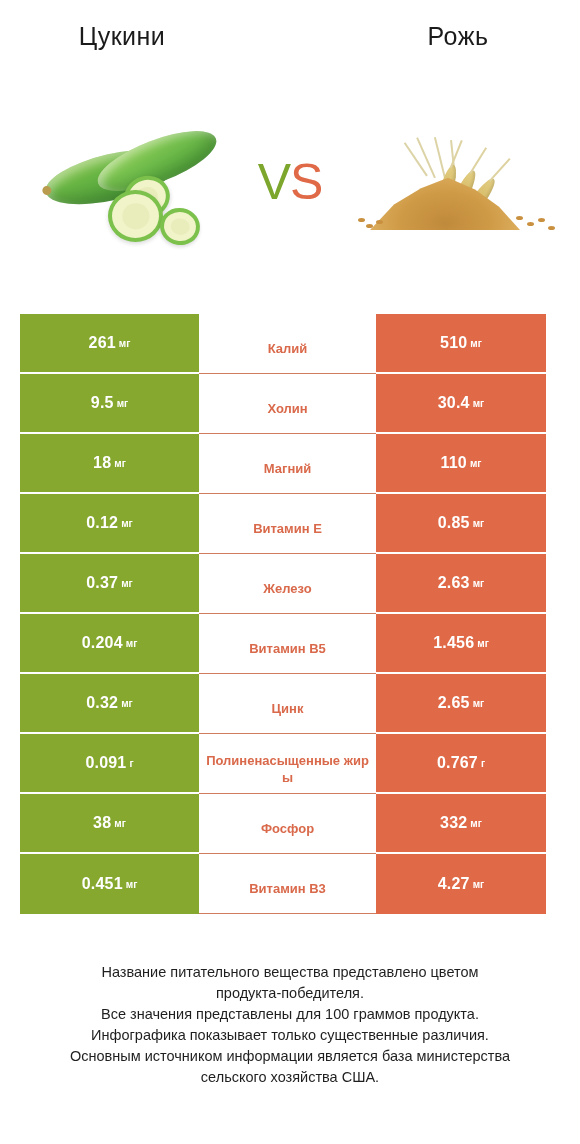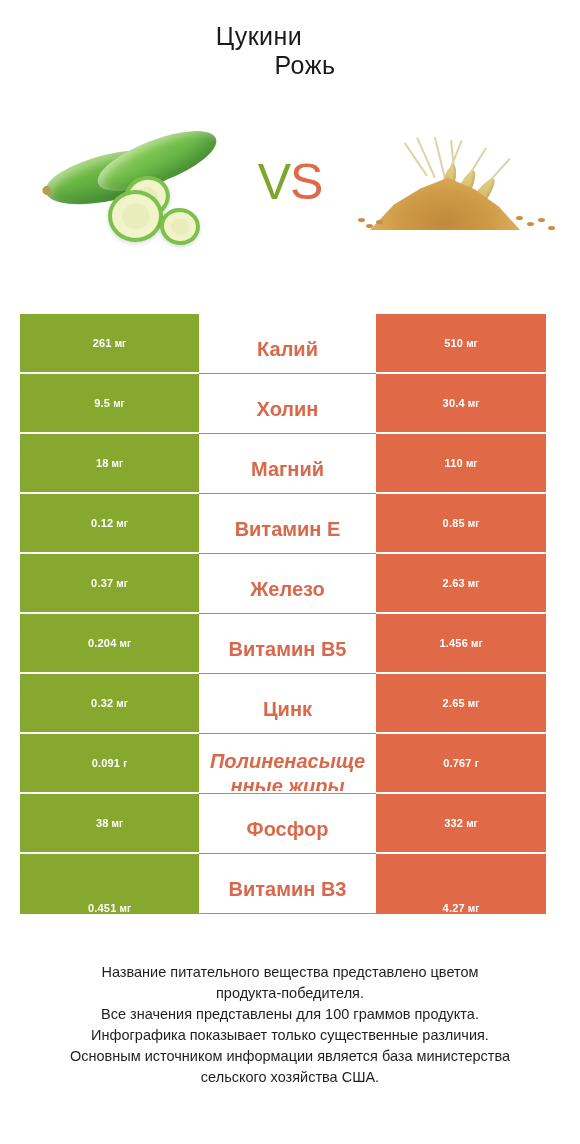--- a/index.html
+++ b/index.html
@@ -20,21 +20,20 @@
   }
 
   
   .titles {
     position: absolute;
     top: 22px;
     left: 0;
     width: 580px;
     height: 40px;
     display: flex;
-    flex-direction: column;
   }
   .title {
     flex: 1;
     text-align: center;
     font-size: 25px;
     font-weight: 400;
     letter-spacing: 0.5px;
     color: #1b1b1b;
     font-family: "Liberation Sans", sans-serif;
   }
@@ -193,49 +192,48 @@
     border-bottom: 1px solid #cf7d5c;
     padding: 0 6px;
   }
   .cell-right {
     width: 170px;
     background: #e06a47;
     color: #ffffff;
     border-bottom: 2px solid #ffffff;
   }
   .row:last-child .cell-left,
-  .row:last-child .cell-right { border-bottom: none; align-items: flex-end; }
+  .row:last-child .cell-right { border-bottom: none; }
   .row:last-child .cell-mid   { border-bottom: 1px solid #cf7d5c; }
 
   .val {
-    font-size: 11px;
+    font-size: 16px;
     font-weight: bold;
     letter-spacing: 0.2px;
     white-space: nowrap;
   }
   .unit {
     font-size: 10px;
     font-weight: bold;
     margin-left: 3px;
   }
   .nutrient {
-    font-size: 20px;
+    font-size: 13px;
     font-weight: bold;
     color: #d9694a;
     line-height: 1.25;
     white-space: normal;
     width: 100%;
     margin-top: 12px;
   }
   .nutrient.clip {
     white-space: normal;
     word-break: break-all;
     overflow: hidden;
     max-height: 42px;
-    font-style: italic;
   }
 
   
   .footer {
     position: absolute;
     left: 0;
     top: 962px;
     width: 580px;
     text-align: center;
     font-size: 14.5px;

